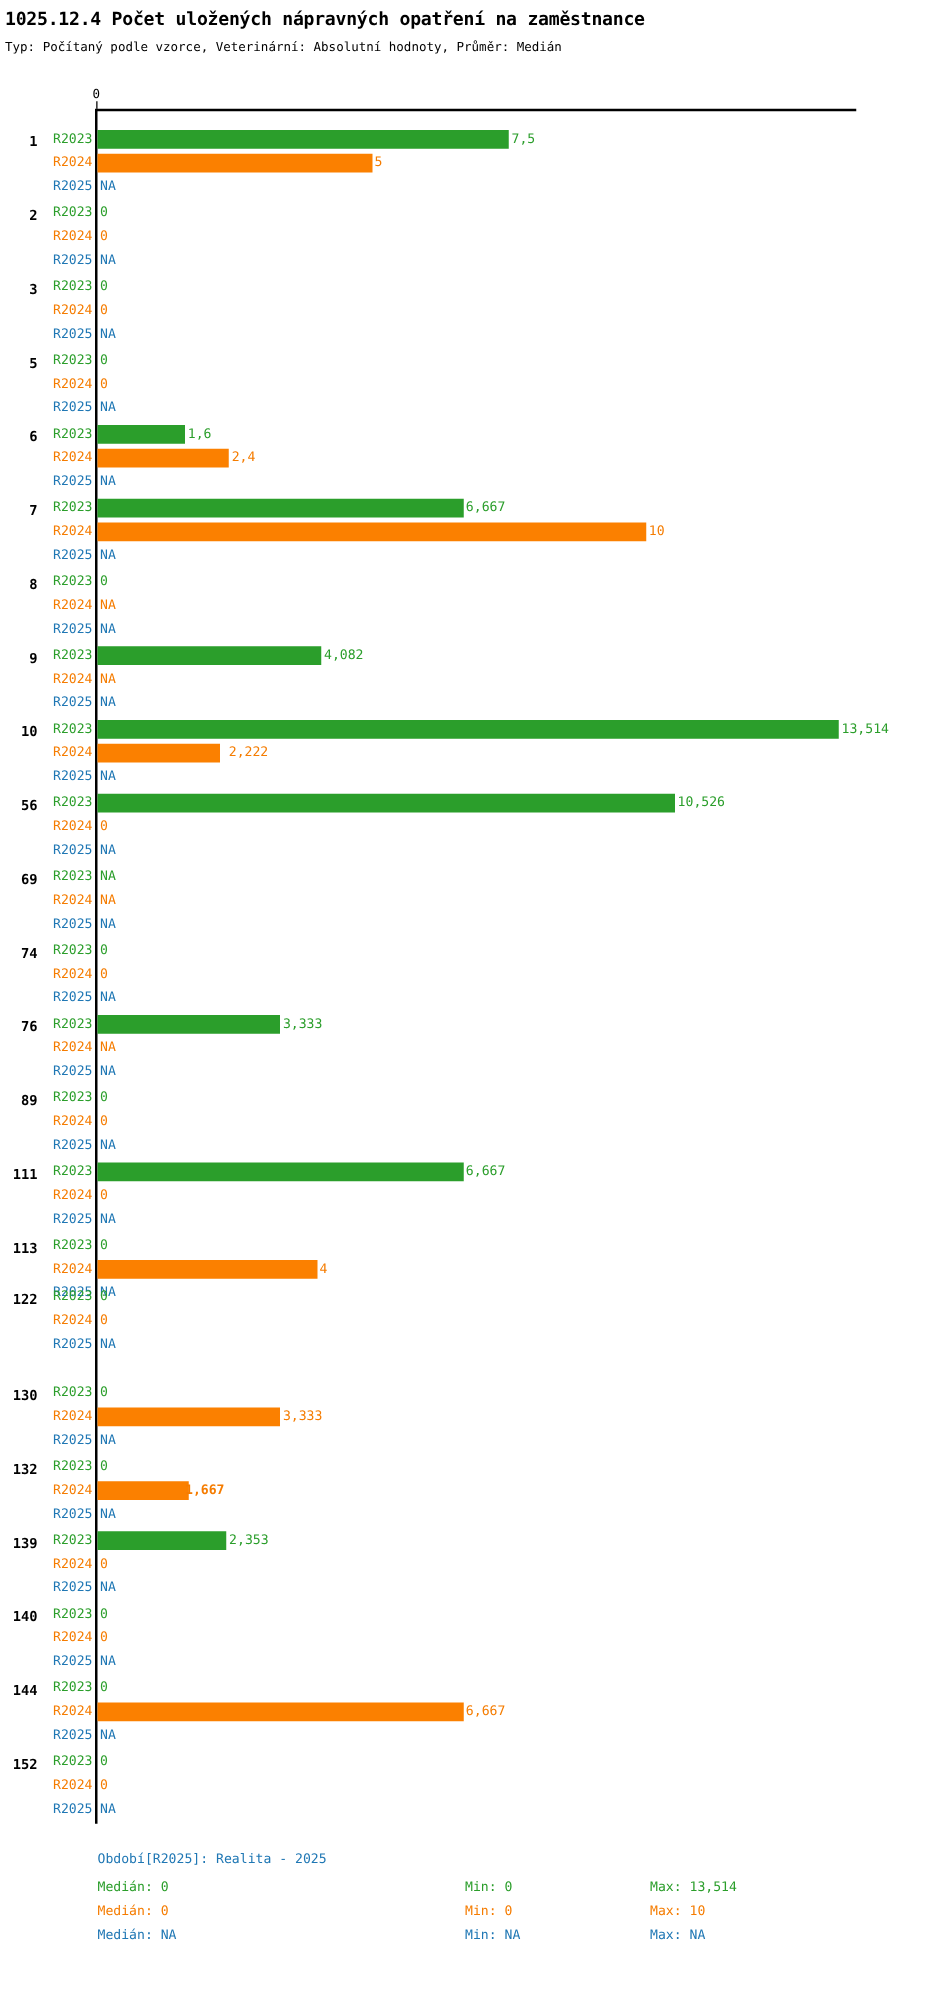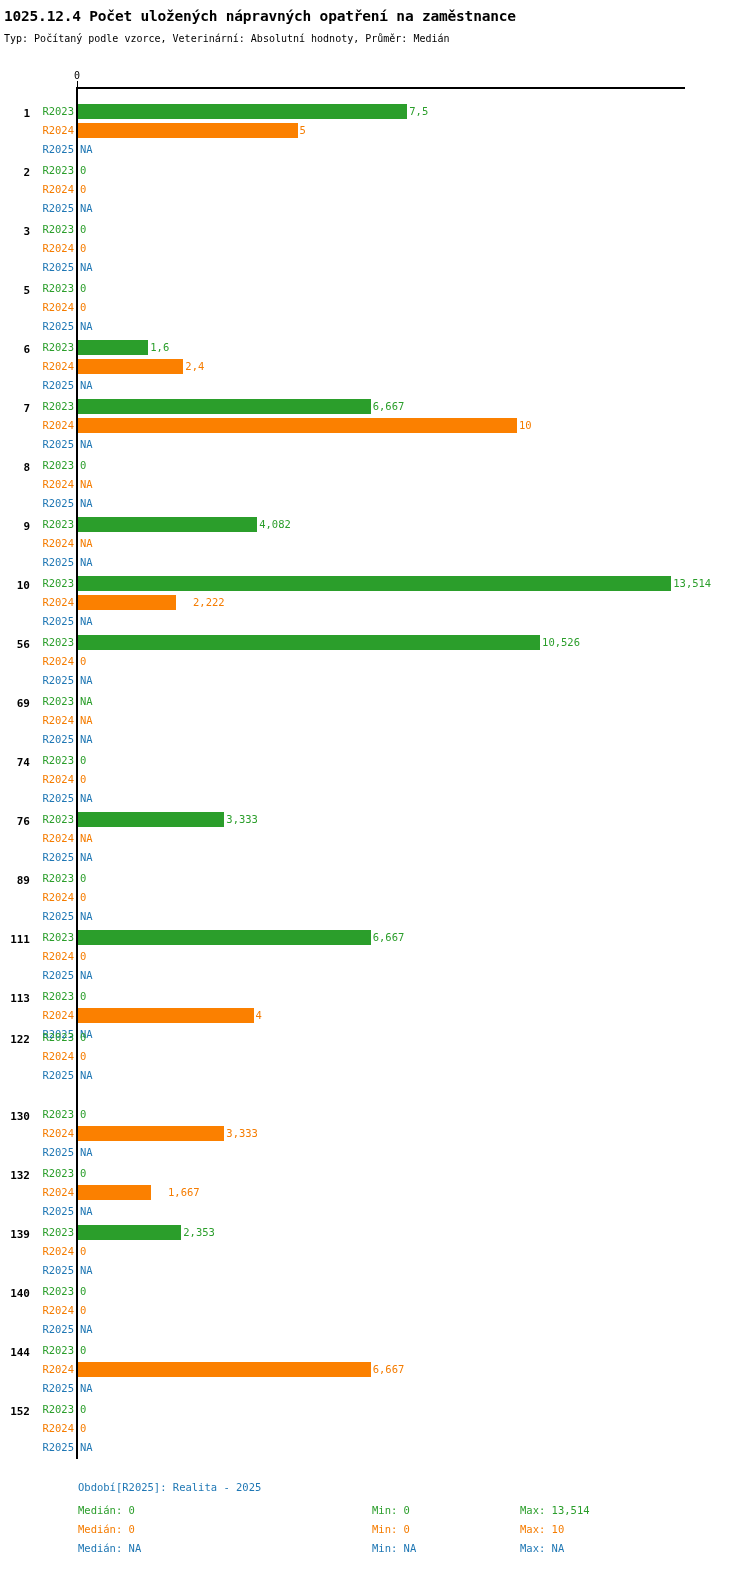--- a/index.html
+++ b/index.html
@@ -303,21 +303,21 @@
     <div class="group" style="top: 494px;">
       <div class="group-label">10</div>
       <div class="srow r0">
         <div class="s-label c-2023">R2023</div>
         <div class="bar b-2023" style="width: 593.265px;"></div>
         <div class="val c-2023" style="left: 673.265px;">13,514</div>
       </div>
       <div class="srow r1">
         <div class="s-label c-2024">R2024</div>
         <div class="bar b-2024" style="width: 97.5458px;"></div>
-        <div class="val c-2024" style="left: 193px;">2,222</div>
+        <div class="val c-2024" style="left: 183px;">2,222</div>
       </div>
       <div class="srow r2">
         <div class="s-label c-2025">R2025</div>
         <div class="val c-2025" style="left: 80px;">NA</div>
       </div>
     </div>
     <div class="group" style="top: 553px;">
       <div class="group-label">56</div>
       <div class="srow r0">
         <div class="s-label c-2023">R2023</div>
@@ -459,21 +459,21 @@
     </div>
     <div class="group" style="top: 1084px;">
       <div class="group-label">132</div>
       <div class="srow r0">
         <div class="s-label c-2023">R2023</div>
         <div class="val c-2023" style="left: 80px;">0</div>
       </div>
       <div class="srow r1">
         <div class="s-label c-2024">R2024</div>
         <div class="bar b-2024" style="width: 73.1813px;"></div>
-        <div class="val c-2024" style="left: 168px;">1,667</div>
+        <div class="val c-2024" style="left: 148px; font-weight: bold;">1,667</div>
       </div>
       <div class="srow r2">
         <div class="s-label c-2025">R2025</div>
         <div class="val c-2025" style="left: 80px;">NA</div>
       </div>
     </div>
     <div class="group" style="top: 1143px;">
       <div class="group-label">139</div>
       <div class="srow r0">
         <div class="s-label c-2023">R2023</div>

